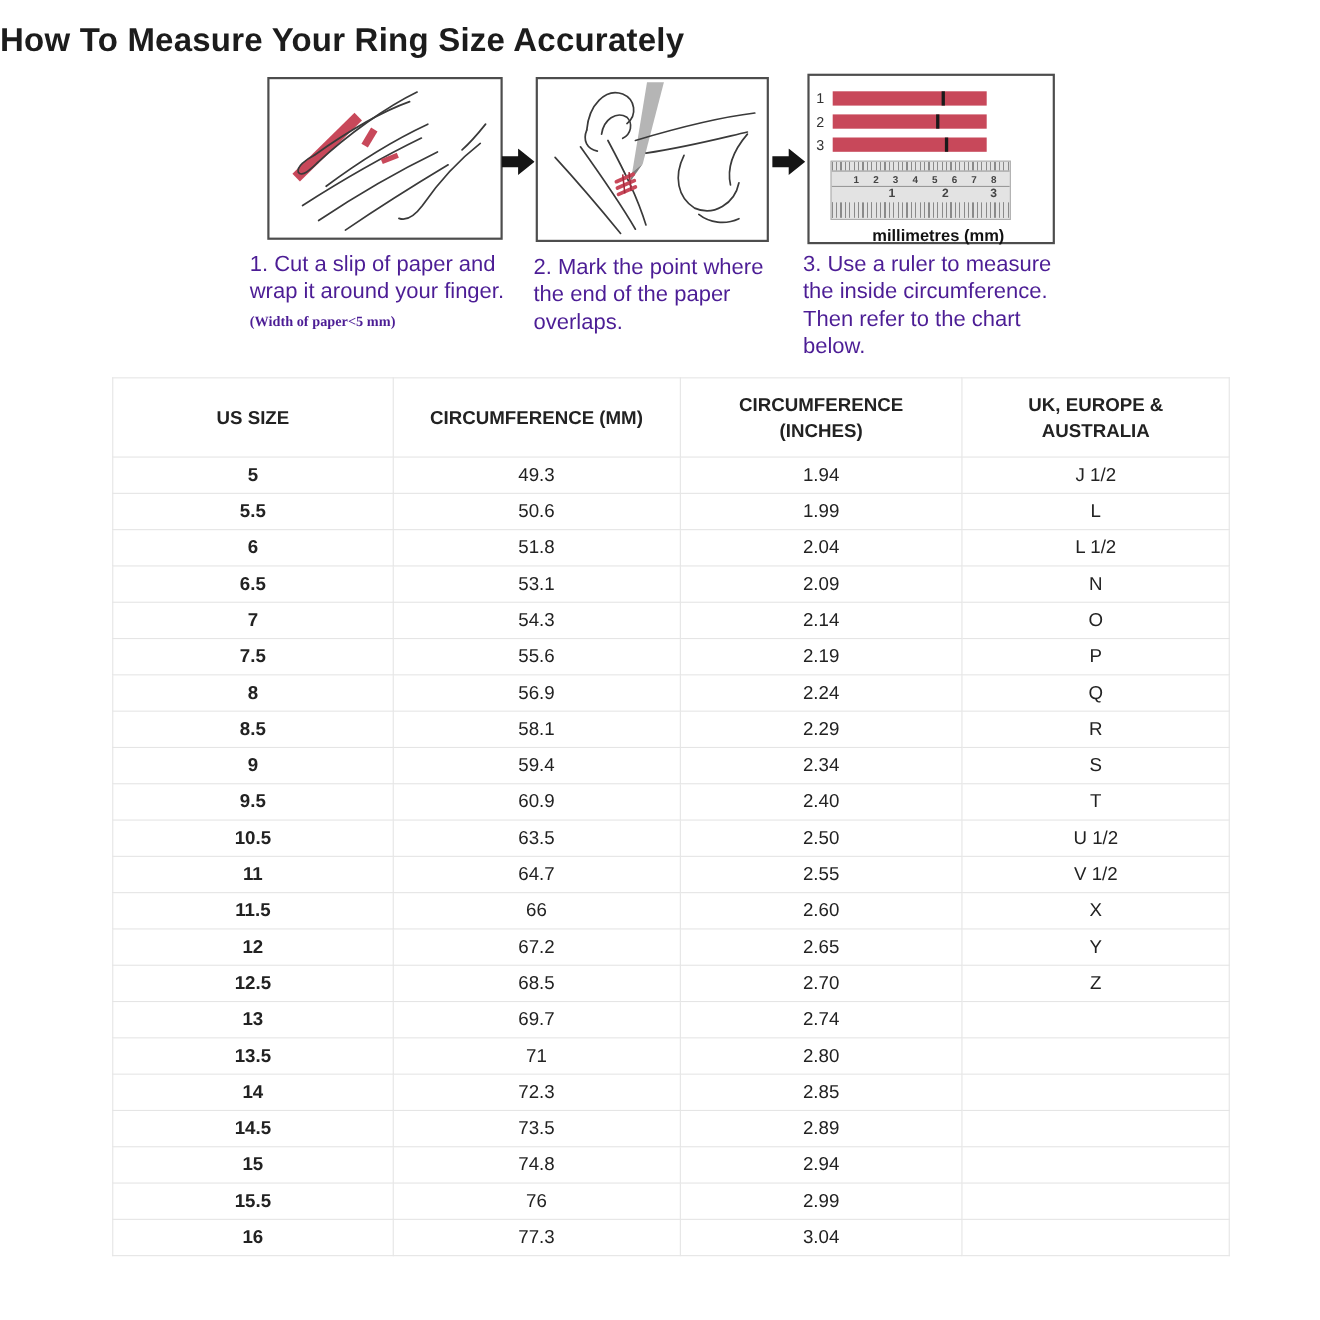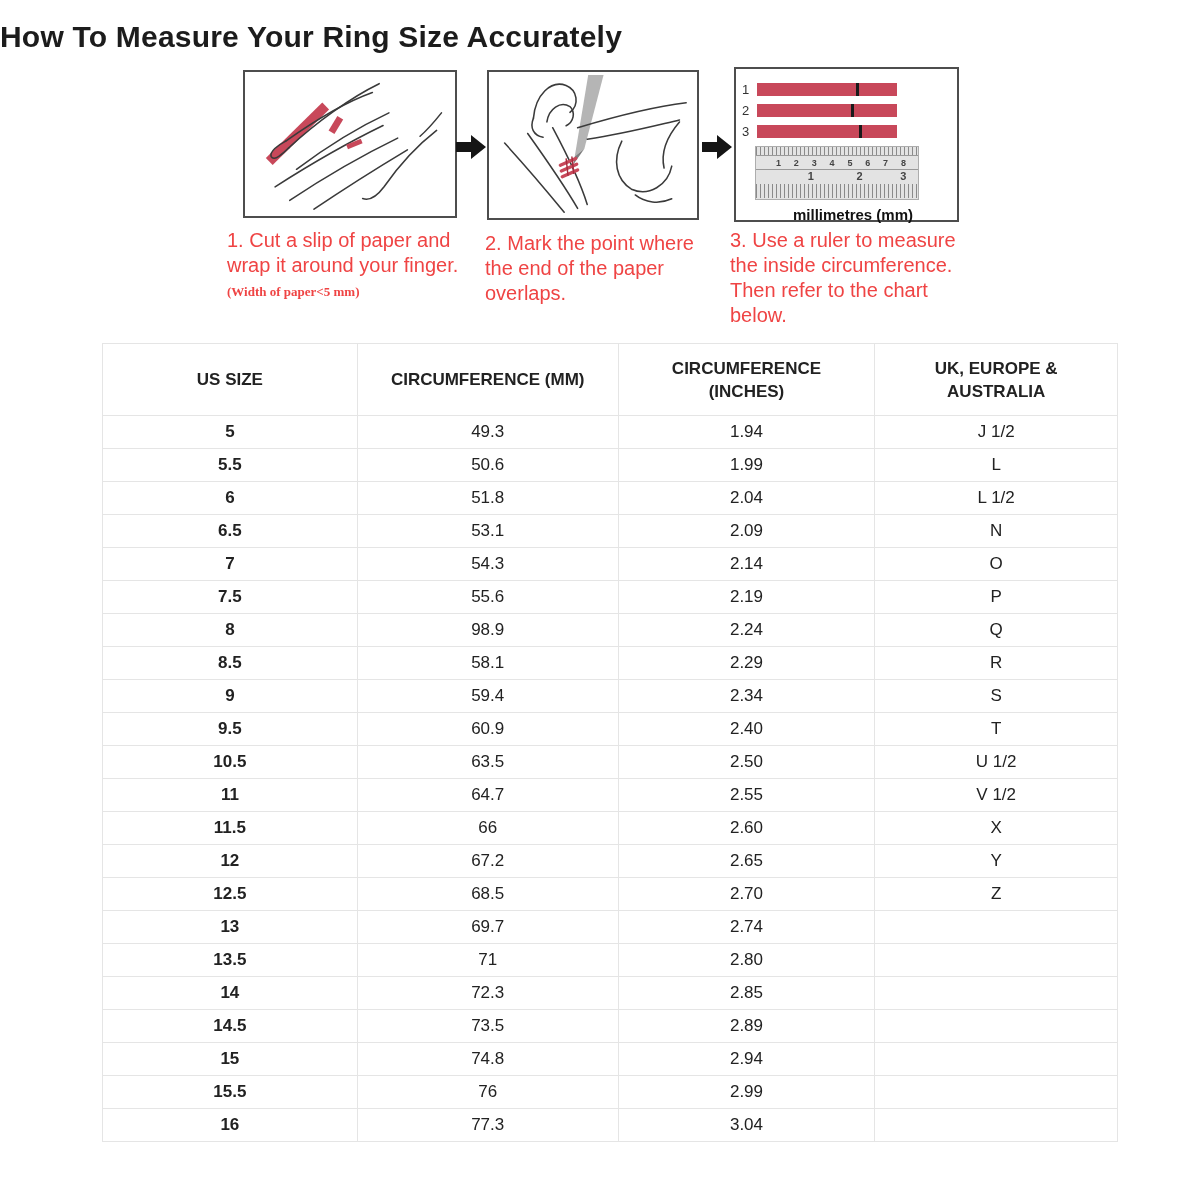--- a/index.html
+++ b/index.html
@@ -47,21 +47,21 @@
   .ruler-inch-numbers span:nth-child(1){left:32%;}
   .ruler-inch-numbers span:nth-child(2){left:62%;}
   .ruler-inch-numbers span:nth-child(3){left:89%;}
   .ruler-ticks-bottom{height:14px;
       background:repeating-linear-gradient(to right,#8a8a8a 0 1px,transparent 1px 4px),
                  repeating-linear-gradient(to right,#777 0 1px,transparent 1px 12px);}
   .ruler-unit{margin:6px 0 0 36px;width:150px;text-align:center;
       font-size:15px;font-weight:bold;color:#111;}
 
   
-  .caption{position:absolute;font-size:20px;line-height:25px;color:#ef4444;}
+  .caption{position:absolute;font-size:20px;line-height:25px;color:#4c1d95;}
   .caption-1{left:227px;top:228px;width:250px;}
   .caption-2{left:485px;top:231px;width:222px;}
   .caption-3{left:730px;top:228px;width:240px;}
   .caption-note{font-family:"Liberation Serif",serif;font-weight:bold;font-size:13px;
       line-height:24px;margin-top:2px;}
 
   
   .table-wrap{position:absolute;left:90px;top:343px;width:1016px;}
   table{width:100%;border-collapse:collapse;table-layout:fixed;margin-left:12px;}
   col.c1{width:25.1%;}col.c2{width:25.7%;}col.c3{width:25.3%;}col.c4{width:23.9%;}
@@ -251,21 +251,21 @@
             <td>O</td>
           </tr>
           <tr>
             <td>7.5</td>
             <td>55.6</td>
             <td>2.19</td>
             <td>P</td>
           </tr>
           <tr>
             <td>8</td>
-            <td>98.9</td>
+            <td>56.9</td>
             <td>2.24</td>
             <td>Q</td>
           </tr>
           <tr>
             <td>8.5</td>
             <td>58.1</td>
             <td>2.29</td>
             <td>R</td>
           </tr>
           <tr>

